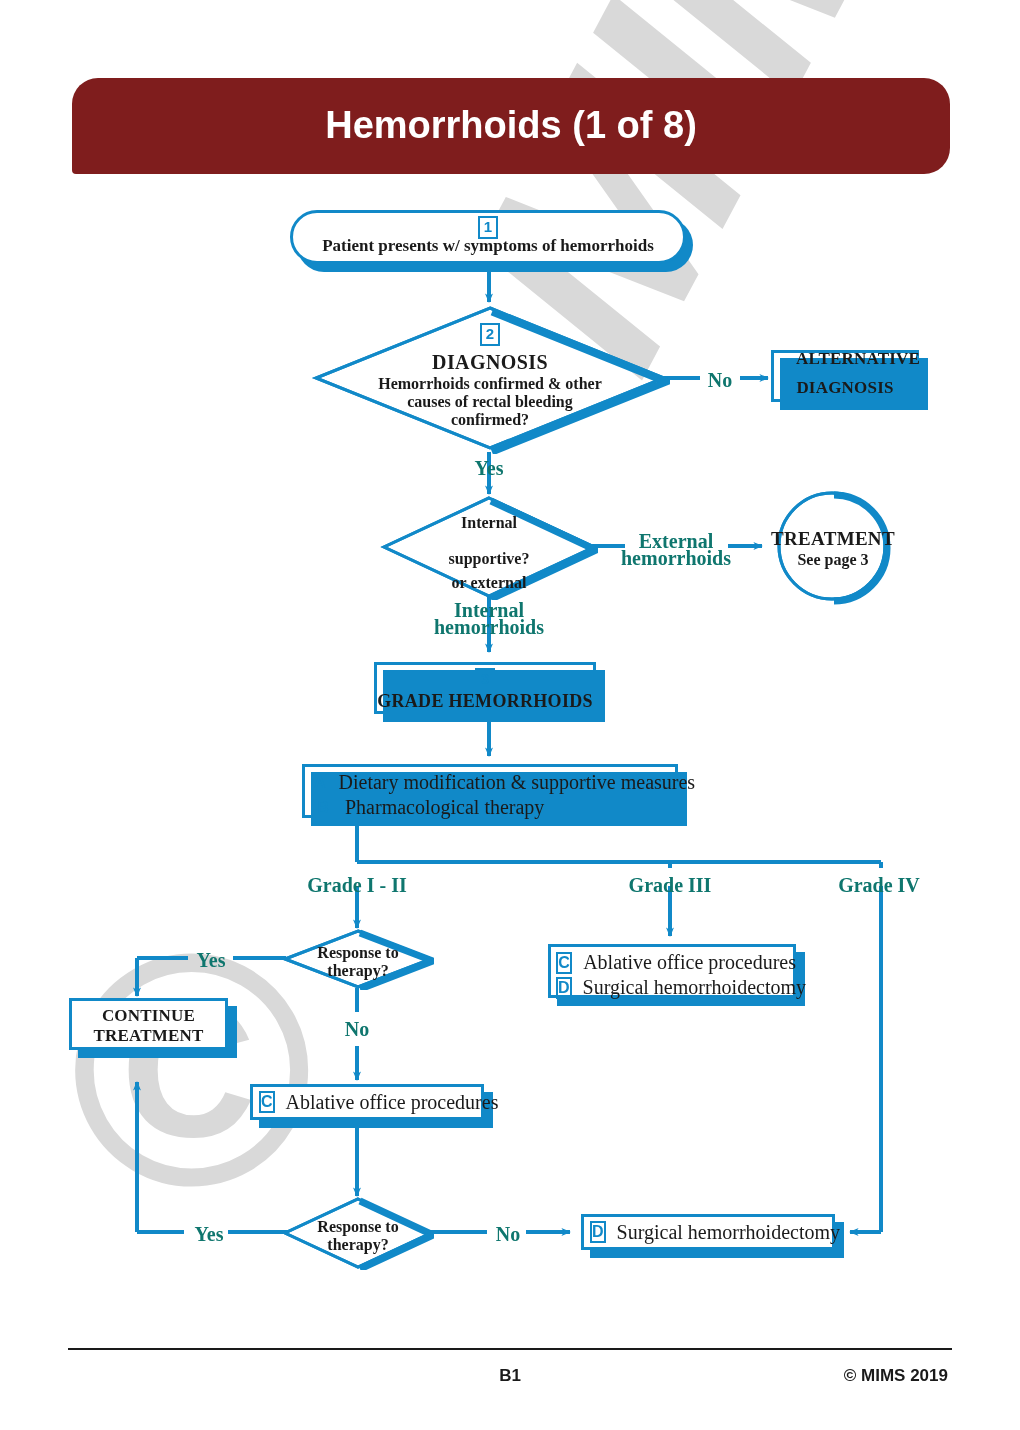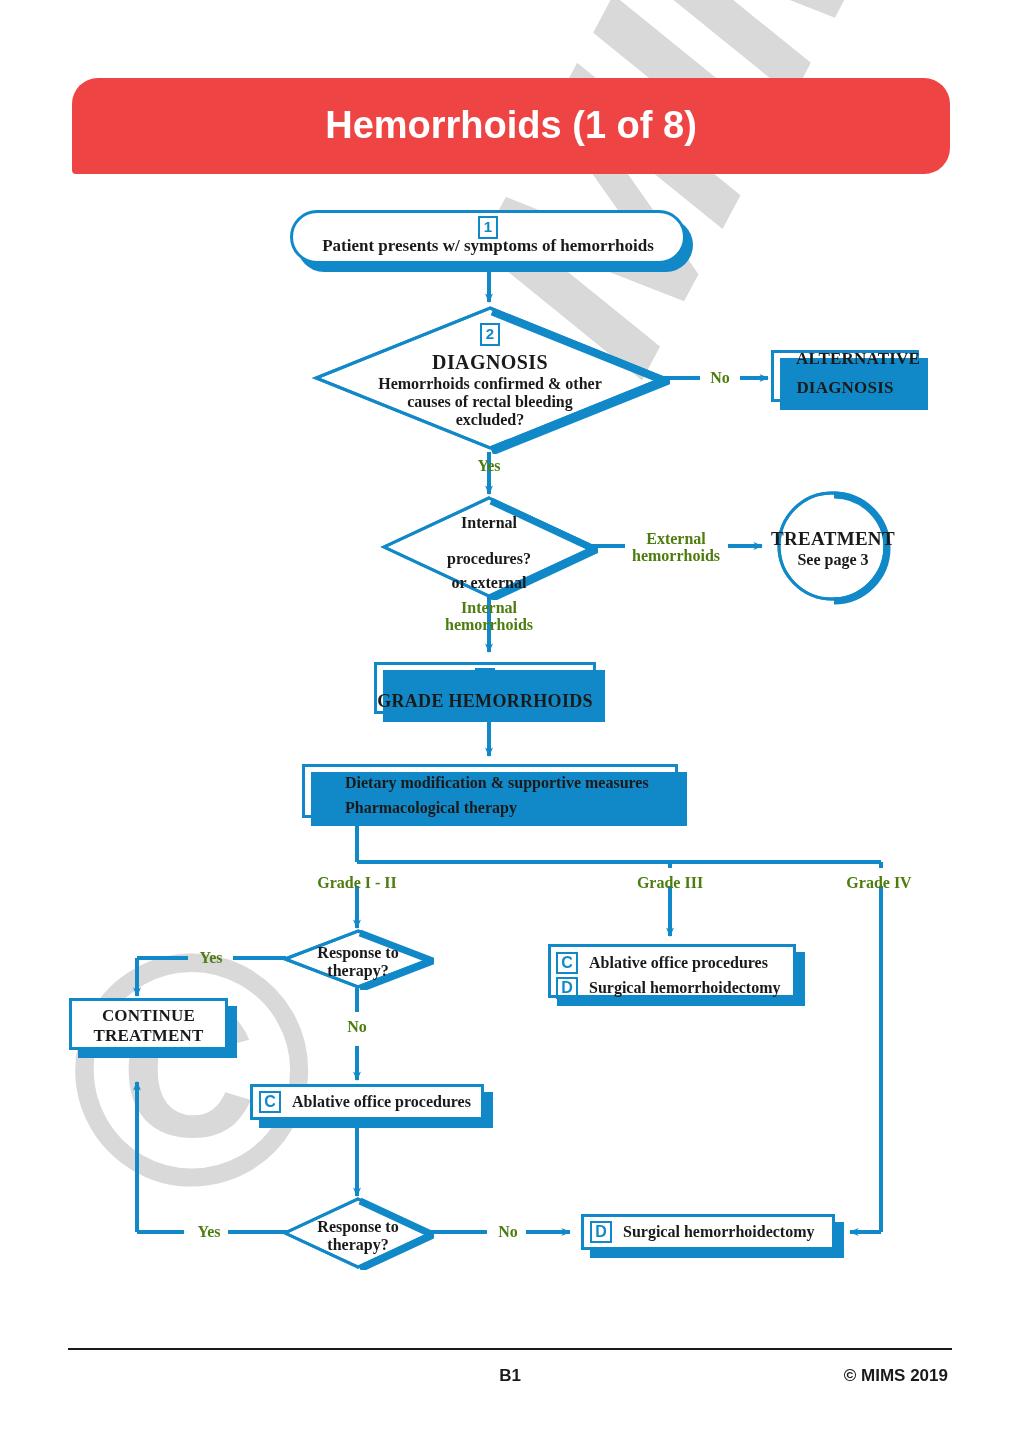--- a/index.html
+++ b/index.html
@@ -34,21 +34,21 @@
     left:70px; top:905px;
     font-size:330px;
     line-height:330px;
   }
 
   
   .header{
     position:absolute;
     left:72px; top:78px;
     width:878px; height:96px;
-    background:#ef4444;
+    background:#7f1d1d;
     border-radius:26px 26px 26px 4px;
     z-index:3;
   }
   .header-title{
     position:absolute;
     left:0; right:0; top:26px;
     text-align:center;
     color:#ffffff;
     font-family:"Liberation Sans", sans-serif;
     font-weight:bold;
@@ -131,33 +131,33 @@
 
   .rowitem{
     display:flex;
     align-items:center;
     gap:11px;
     margin:0;
     padding:0;
   }
   .rowitem .lbl{
     font-family:"Liberation Serif", serif;
-    font-weight:bold;
-    font-size:16px;
+    font-weight:normal;
+    font-size:20px;
     color:#1a1a1a;
     white-space:nowrap;
   }
 
   .edgelabel{
     position:absolute;
     z-index:3;
-    color:#4d7c0f;
+    color:#0f766e;
     font-family:"Liberation Serif", serif;
     font-weight:bold;
-    font-size:16px;
+    font-size:20px;
     text-align:center;
     line-height:1.15;
     white-space:nowrap;
   }
 
   
   .footrule{
     position:absolute;
     left:68px; top:1348px; width:884px; height:2px;
     background:#1a1a1a;
@@ -263,42 +263,42 @@
         <polygon points="180,6 354,76 180,146 6,76" fill="#ffffff" fill-opacity="0" stroke="#1189c8" stroke-width="3"></polygon>
         <path d="M180,6 L354,76 L180,146" fill="none" stroke="#1189c8" stroke-width="7" transform="translate(2,4)"></path>
         <polygon points="180,6 354,76 180,146 6,76" fill="none" stroke="#1189c8" stroke-width="3"></polygon>
       </svg>
       <div class="txt" style="left:310px;top:323px;width:360px;font-size:15px;">
         <span class="numbadge">2</span>
       </div>
       <div class="txt" style="left:310px;top:351px;width:360px;font-size:20px;letter-spacing:0.4px;">DIAGNOSIS</div>
       <div class="txt" style="left:310px;top:375px;width:360px;font-size:16px;">Hemorrhoids confirmed &amp; other</div>
       <div class="txt" style="left:310px;top:393px;width:360px;font-size:16px;">causes of rectal bleeding</div>
-      <div class="txt" style="left:310px;top:411px;width:360px;font-size:16px;">excluded?</div>
+      <div class="txt" style="left:310px;top:411px;width:360px;font-size:16px;">confirmed?</div>
     </div>
 
     <div class="edgelabel" style="left:700px;top:369px;width:40px;">No</div>
     <div class="edgelabel" style="left:469px;top:457px;width:40px;">Yes</div>
 
     <div class="node">
       <div class="shadow" style="left:780px;top:358px;width:148px;height:52px;"></div>
       <div class="boxnode" style="left:771px;top:350px;width:148px;height:52px;"></div>
       <div class="txt" style="left:771px;top:349px;width:148px;font-size:17px;letter-spacing:0.2px;margin-left:13px;">ALTERNATIVE</div>
       <div class="txt" style="left:771px;top:378px;width:148px;font-size:17px;letter-spacing:0.2px;">DIAGNOSIS</div>
     </div>
 
     <div class="node">
       <svg style="position:absolute;left:380px;top:494px;width:218px;height:106px;z-index:1;" viewBox="0 0 218 106">
         <polygon points="109,4 214,53 109,102 4,53" fill="#ffffff" fill-opacity="0" stroke="#1189c8" stroke-width="3"></polygon>
         <path d="M109,4 L214,53 L109,102" fill="none" stroke="#1189c8" stroke-width="7" transform="translate(2,3)"></path>
         <polygon points="109,4 214,53 109,102 4,53" fill="none" stroke="#1189c8" stroke-width="3"></polygon>
       </svg>
       <div class="txt" style="left:380px;top:514px;width:218px;font-size:16px;">Internal</div>
       <div class="txt" style="left:380px;top:532px;width:218px;font-size:16px;margin-top:42px;">or external</div>
-      <div class="txt" style="left:380px;top:550px;width:218px;font-size:16px;">procedures?</div>
+      <div class="txt" style="left:380px;top:550px;width:218px;font-size:16px;">supportive?</div>
     </div>
 
     <div class="edgelabel" style="left:620px;top:530px;width:112px;">External</div>
     <div class="edgelabel" style="left:620px;top:547px;width:112px;">hemorrhoids</div>
     <div class="edgelabel" style="left:433px;top:599px;width:112px;">Internal</div>
     <div class="edgelabel" style="left:433px;top:616px;width:112px;">hemorrhoids</div>
 
     <div class="node">
       <svg style="position:absolute;left:760px;top:488px;width:150px;height:120px;z-index:1;" viewBox="0 0 150 120">
         <circle cx="72" cy="58" r="53" fill="#ffffff" fill-opacity="0" stroke="#1189c8" stroke-width="3"></circle>

